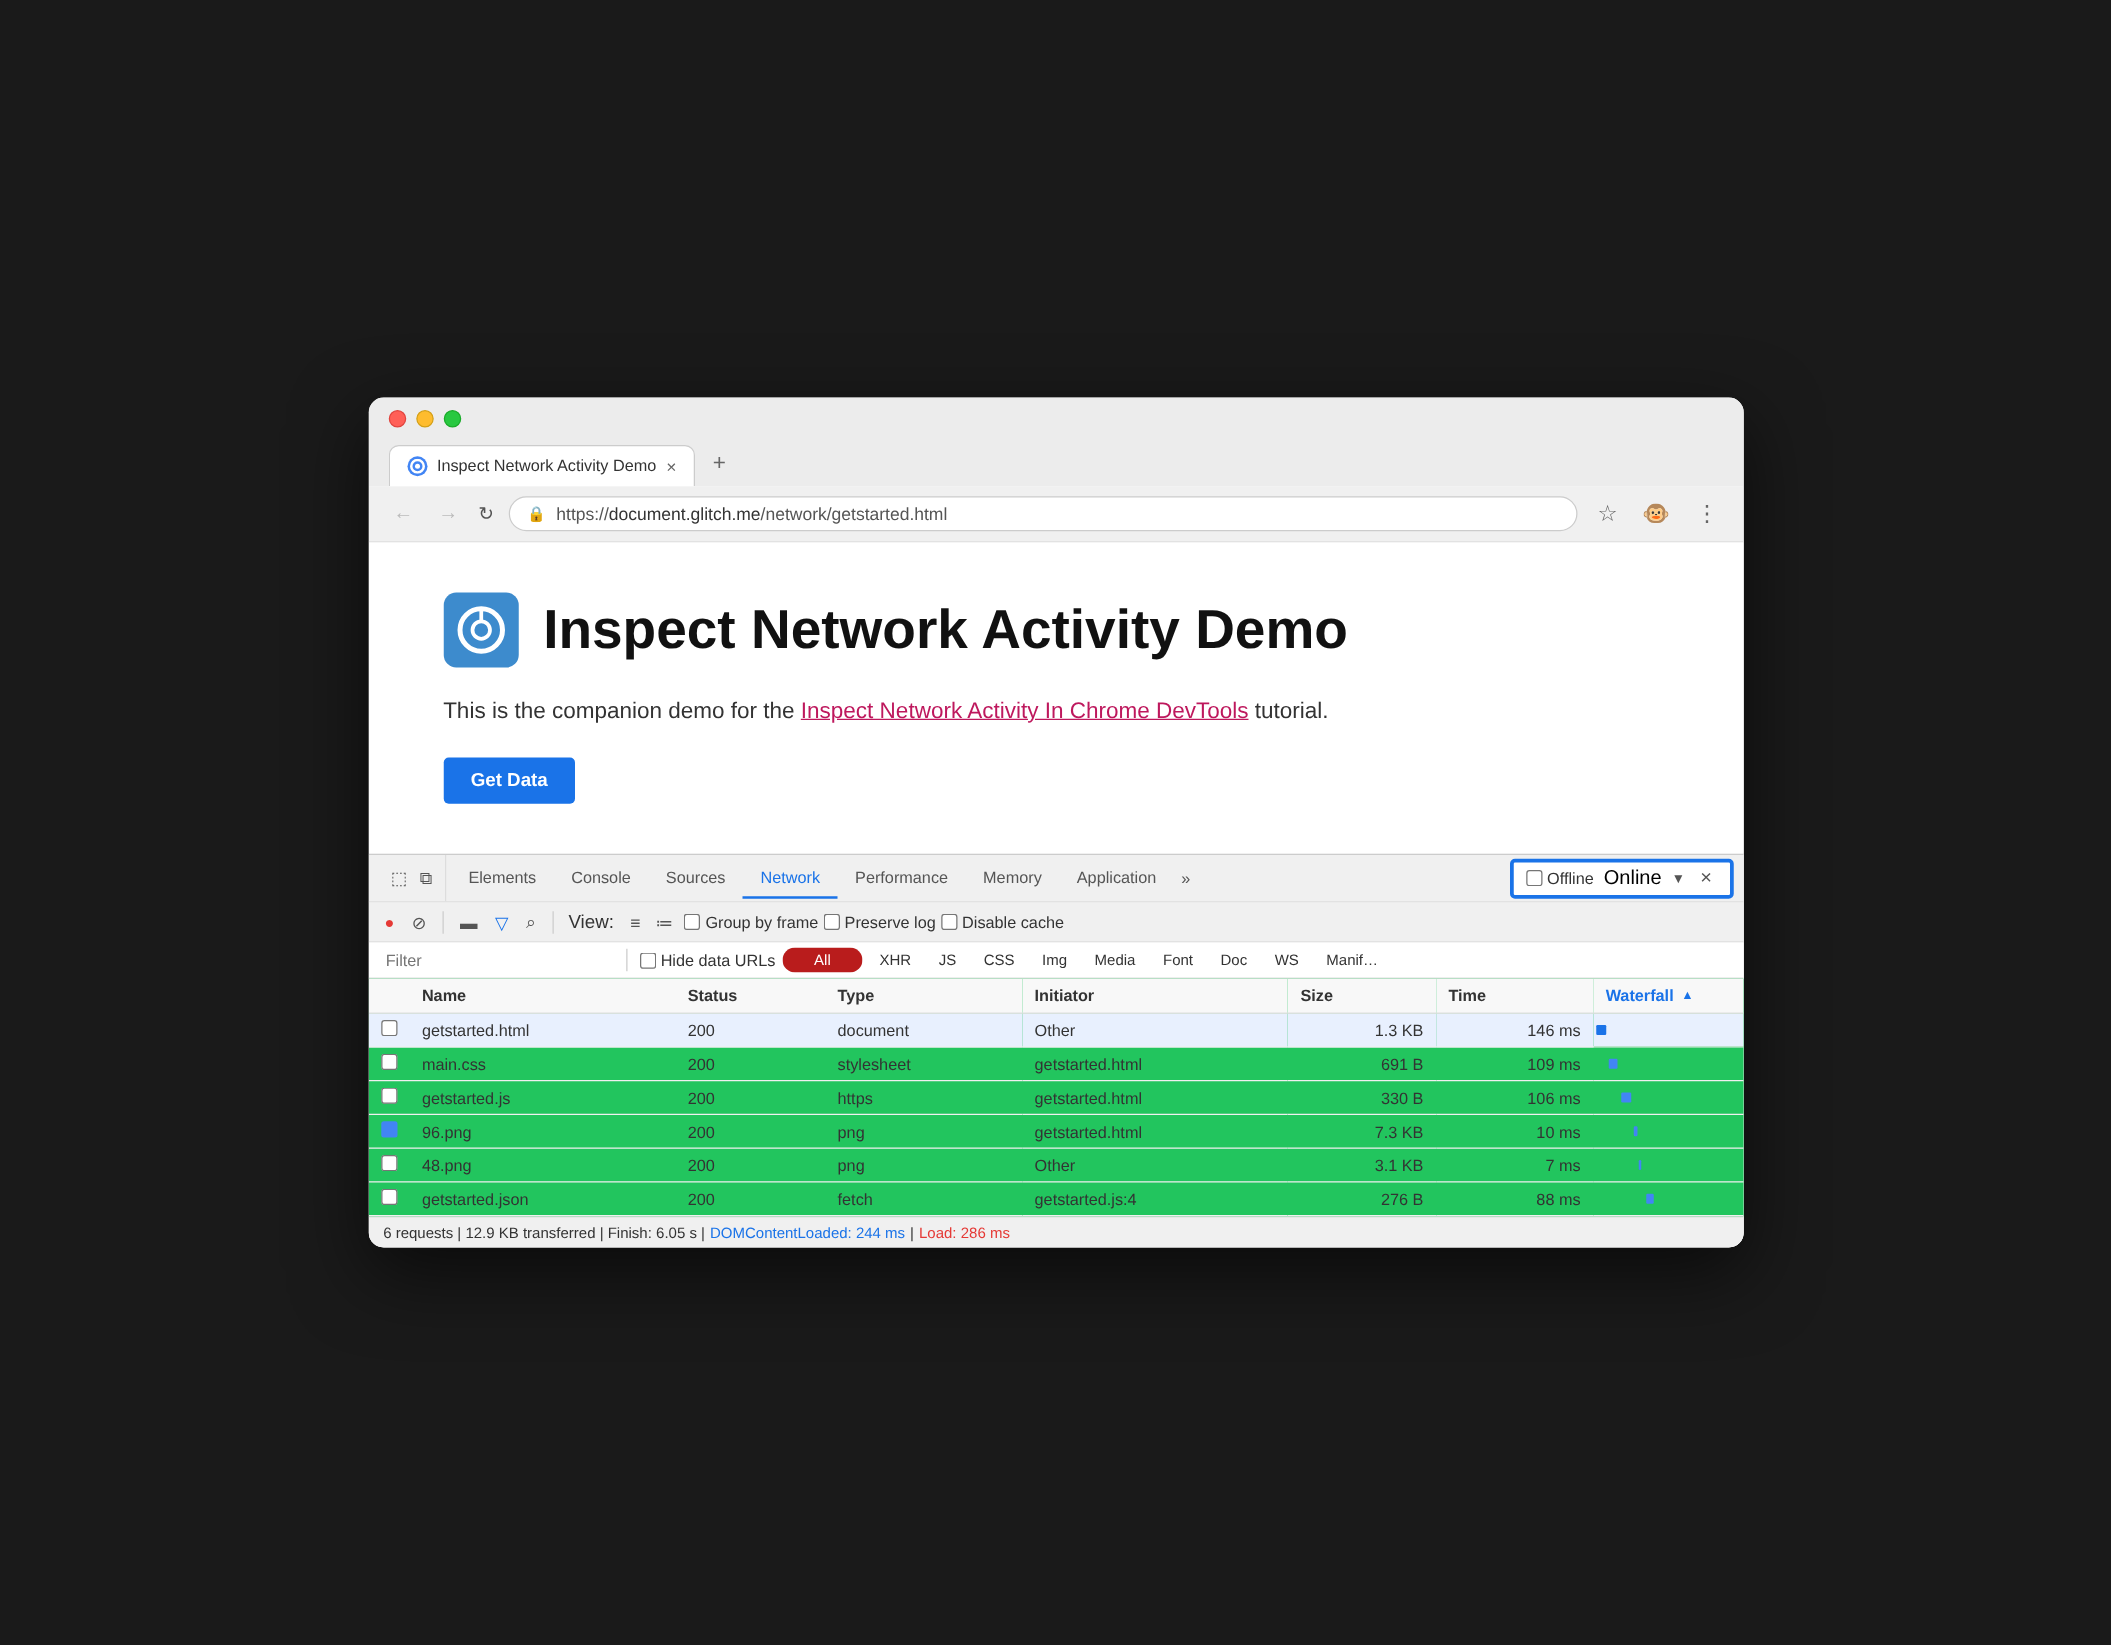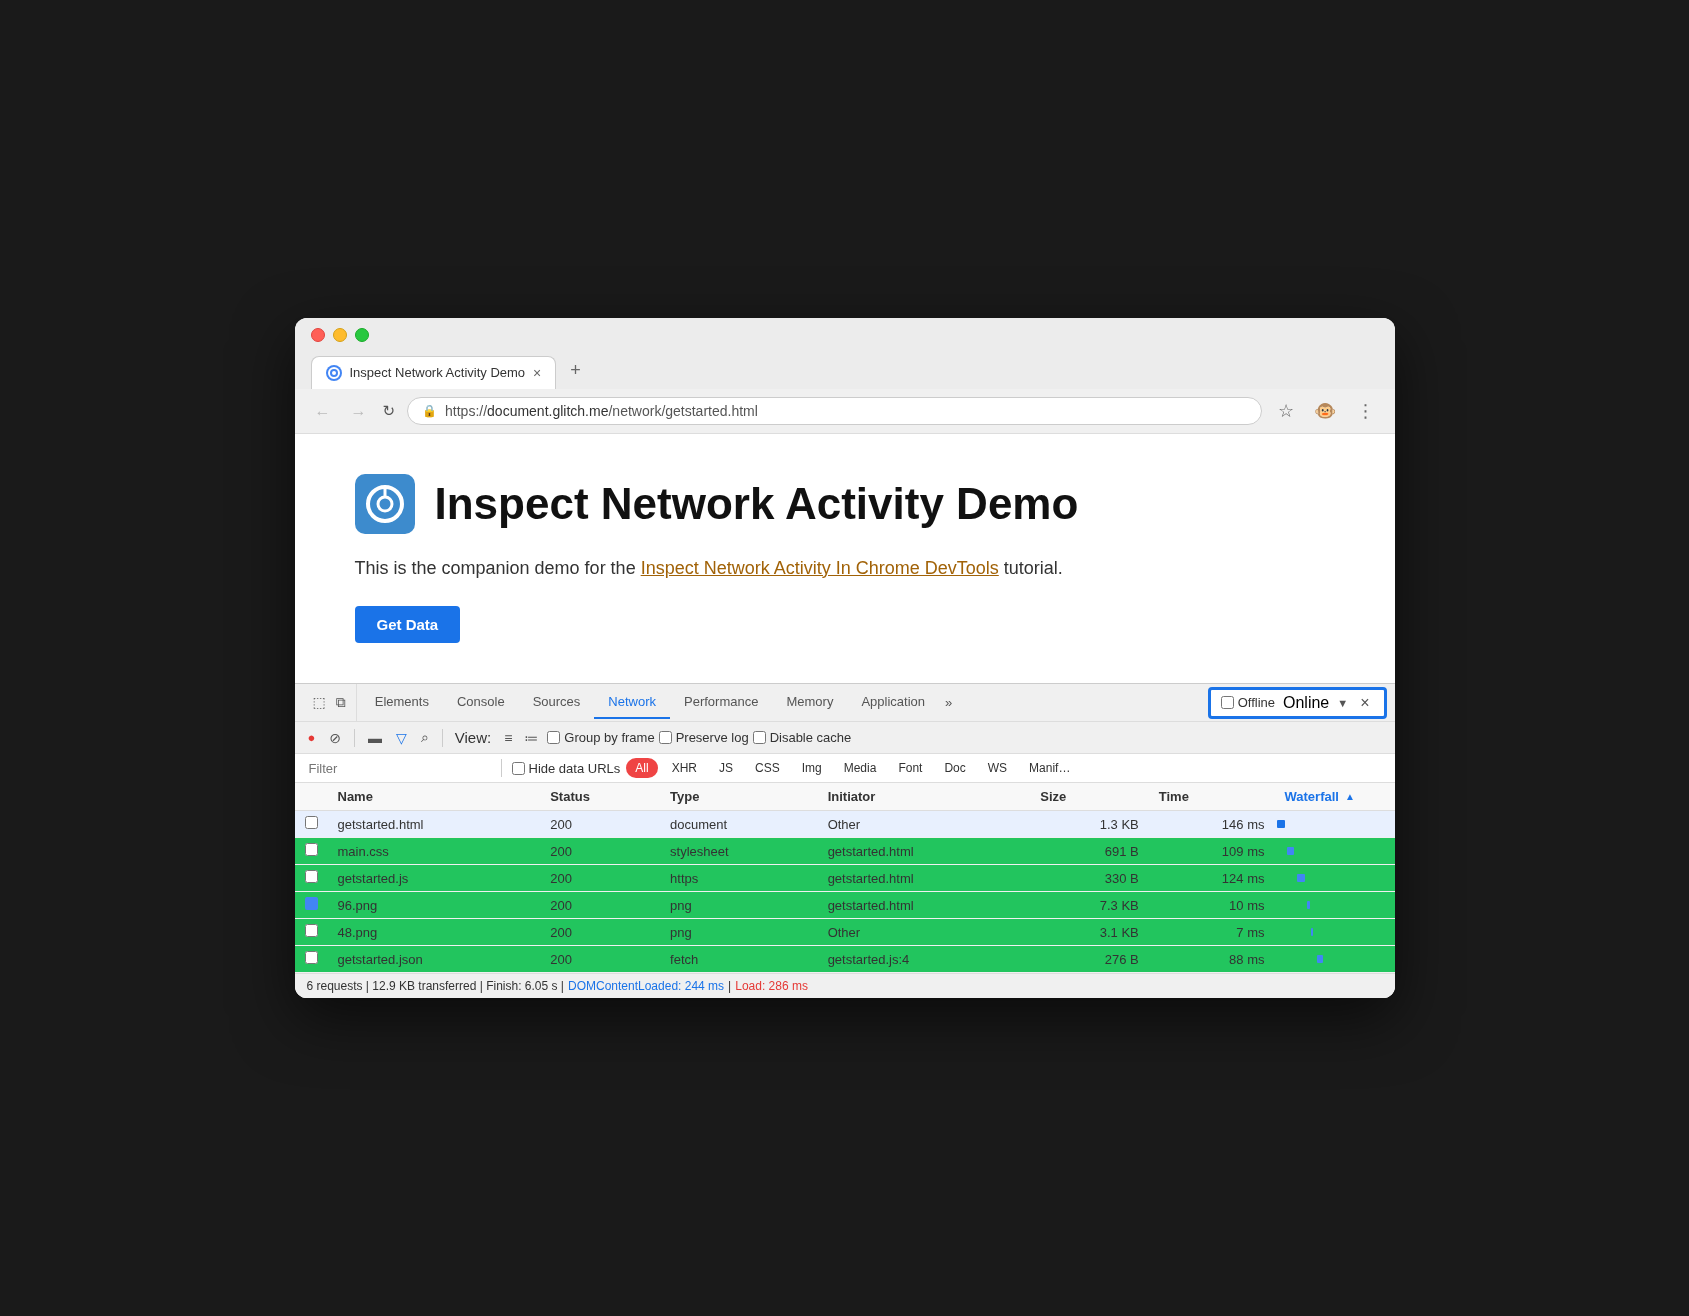--- a/index.html
+++ b/index.html
@@ -152,21 +152,21 @@
       font-weight: 900;
       color: #111;
     }
     .page-subtitle {
       font-size: 18px;
       color: #333;
       margin-bottom: 24px;
       line-height: 1.6;
     }
     .link-text {
-      color: #a16207;
+      color: #be185d;
       text-decoration: underline;
       font-weight: 500;
     }
     .get-data-btn {
       background: #1a73e8;
       color: white;
       border: none;
       padding: 10px 22px;
       border-radius: 4px;
       font-size: 15px;
@@ -293,26 +293,26 @@
     }
     .filter-checkbox-label {
       display: flex;
       align-items: center;
       gap: 4px;
       font-size: 13px;
       color: #333;
       cursor: pointer;
     }
     .filter-btn {
-      padding: 2px 8px;
+      padding: 2px 24px;
       border-radius: 10px;
       border: 1px solid transparent;
       font-size: 12px;
       cursor: pointer;
-      background: #ef4444;
+      background: #b91c1c;
       color: white;
     }
     .filter-btn-plain {
       padding: 2px 8px;
       border-radius: 10px;
       border: none;
       font-size: 12px;
       cursor: pointer;
       background: none;
       color: #333;
@@ -551,21 +551,21 @@
                 <div class="waterfall-bar" style="left: 12px; width: 7px; background: rgb(66, 133, 244);"></div>
               </td>
             </tr>
             <tr>
               <td class="td-checkbox"><input type="checkbox" class="row-checkbox" style=""></td>
               <td class="name-cell">getstarted.js</td>
               <td>200</td>
               <td>https</td>
               <td class="initiator-link">getstarted.html</td>
               <td class="size-cell">330 B</td>
-              <td class="time-cell">124 ms</td>
+              <td class="time-cell">106 ms</td>
               <td class="waterfall-cell" style="position: relative; height: 20px;">
                 <div class="waterfall-bar" style="left: 22px; width: 8px; background: rgb(66, 133, 244);"></div>
               </td>
             </tr>
             <tr>
               <td class="td-checkbox"><span style="display: inline-block; width: 13px; height: 13px; background: rgb(66, 133, 244); border-radius: 2px;"></span></td>
               <td class="name-cell">96.png</td>
               <td>200</td>
               <td>png</td>
               <td class="initiator-link">getstarted.html</td>

